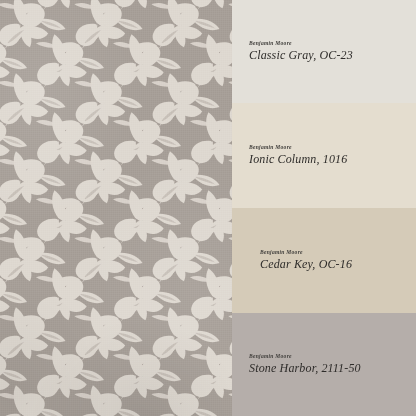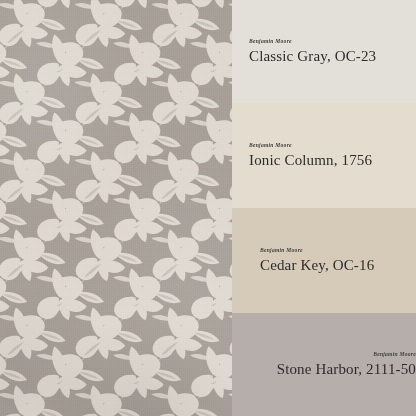--- a/index.html
+++ b/index.html
@@ -97,22 +97,23 @@
     font-size: 5.6px;
     letter-spacing: 0.25px;
     color: #43413e;
     line-height: 1.1;
     margin-bottom: 3.5px;
     white-space: nowrap;
   }
 
   .swatch .cname {
     font-family: "Liberation Serif", "DejaVu Serif", serif;
+    font-style: italic;
     font-weight: 400;
-    font-size: 15px;
+    font-size: 12px;
     letter-spacing: 0.15px;
     color: #2e2c2a;
     line-height: 1.15;
     white-space: nowrap;
   }
 </style>
 </head>
 <body>
 
 <div id="board" style="width: 416px; height: 416px;">
@@ -187,27 +188,27 @@
 
   <div id="swatches">
 
     <div class="swatch" style="background:#e3e0d9;height:103px;">
       <div class="brand">Benjamin Moore</div>
       <div class="cname">Classic Gray, OC-23</div>
     </div>
 
     <div class="swatch" style="background:#e4ddcf;height:105px;">
       <div class="brand">Benjamin Moore</div>
-      <div class="cname">Ionic Column, 1756</div>
+      <div class="cname">Ionic Column, 1016</div>
     </div>
 
     <div class="swatch" style="background:#d5cbb8;height:105px;padding-left:28px;">
       <div class="brand">Benjamin Moore</div>
       <div class="cname">Cedar Key, OC-16</div>
     </div>
 
-    <div class="swatch" style="background:#b5aeaa;height:103px;text-align:right;">
+    <div class="swatch" style="background:#b5aeaa;height:103px;">
       <div class="brand">Benjamin Moore</div>
       <div class="cname">Stone Harbor, 2111-50</div>
     </div>
 
   </div>
 </div>
 
 </body></html>

